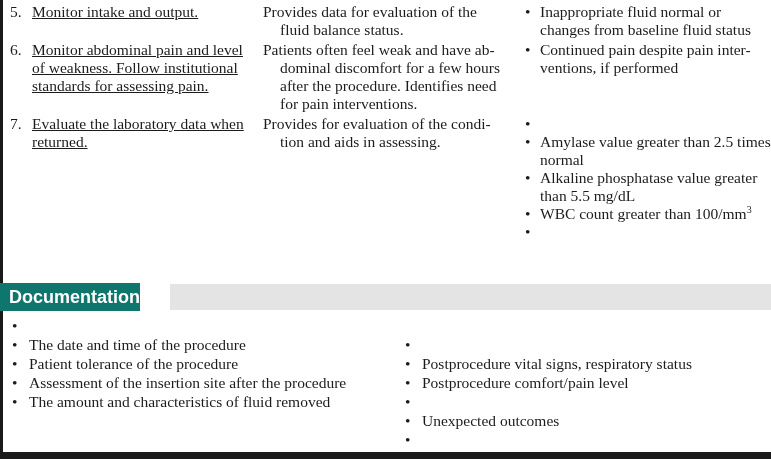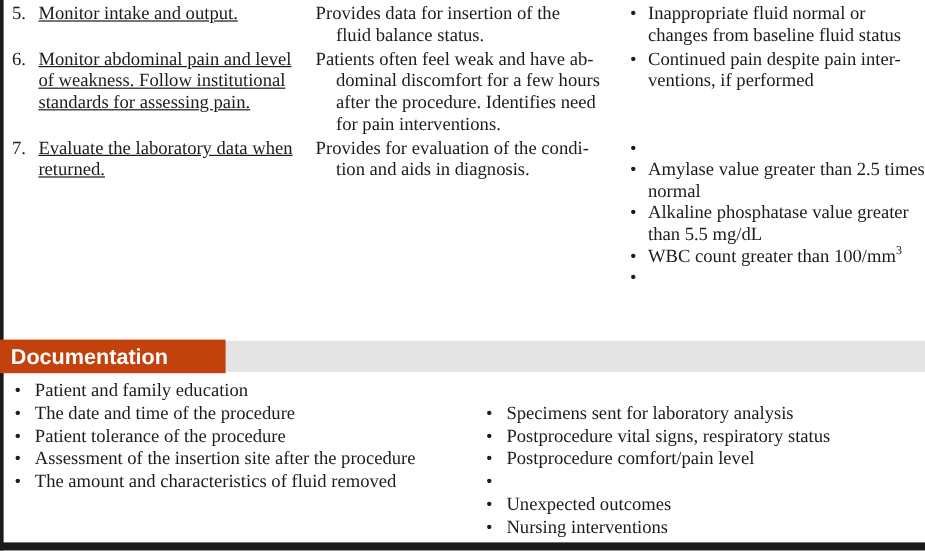--- a/index.html
+++ b/index.html
@@ -23,22 +23,22 @@
   .bi{display:flex;}
   .bi .b{flex:0 0 15px;padding-left:2px;}
   .bi .bt{white-space:pre-line;}
   sup{font-size:10px;line-height:0;vertical-align:super;}
   sup.ref{color:#333a66;}
 
   
   .doc-band{position:absolute;top:283px;left:0;right:0;height:28px;}
   .doc-fill{position:absolute;left:170px;right:0;top:1px;height:26px;background:#e4e4e4;}
   .doc-label{
-    position:absolute;left:0;top:0;width:188px;height:28px;box-sizing:border-box;
-    background:#c2410c;color:#ffffff;padding-left:9px;
+    position:absolute;left:0;top:0;width:140px;height:28px;box-sizing:border-box;
+    background:#0f766e;color:#ffffff;padding-left:9px;
     font-family:"Liberation Sans",sans-serif;font-weight:bold;font-size:18px;line-height:28px;
   }
 
   
   .doc-body{position:absolute;top:316px;left:10px;right:4px;font-size:15.5px;line-height:19px;display:flex;}
   .doc-col-left{width:393px;}
   .doc-col-right{flex:1;margin-top:19px;}
   .doc-intro{font-style:italic;}
   .doc-bi{display:flex;}
   .doc-bi .b{flex:0 0 17px;padding-left:2px;}
@@ -48,21 +48,21 @@
 
 <div class="page">
   <div class="left-rule"></div>
 
   <div class="proc-table">
 
     <div class="step">
       <span class="num">5.</span>
       <div class="pre">Monitor intake and output.</div>
     </div>
-    <div class="rationale">Provides data for insertion of the
+    <div class="rationale">Provides data for evaluation of the
 fluid balance status.</div>
     <div class="assess">
       <div class="bi">
         <span class="b">•</span>
         <div class="bt"><span>Inappropriate fluid normal or
 changes from baseline fluid status</span><sup></sup></div>
       </div>
     </div>
 
     <div class="step">
@@ -82,21 +82,21 @@
 ventions, if performed</span><sup></sup></div>
       </div>
     </div>
 
     <div class="step">
       <span class="num">7.</span>
       <div class="pre">Evaluate the laboratory data when
 returned.</div>
     </div>
     <div class="rationale">Provides for evaluation of the condi-
-tion and aids in diagnosis.</div>
+tion and aids in assessing.</div>
     <div class="assess">
       <div class="bi">
         <span class="b">•</span>
       </div>
       <div class="bi">
         <span class="b">•</span>
         <div class="bt"><span>Amylase value greater than 2.5 times
 normal</span><sup></sup></div>
       </div>
       <div class="bi">
@@ -116,21 +116,20 @@
 
   <div class="doc-band">
     <div class="doc-fill"></div>
     <div class="doc-label">Documentation</div>
   </div>
 
   <div class="doc-body">
     <div class="doc-col-left">
       <div class="doc-bi">
         <span class="b">•</span>
-        <div>Patient and family education</div>
       </div>
       <div class="doc-bi">
         <span class="b">•</span>
         <div>The date and time of the procedure</div>
       </div>
       <div class="doc-bi">
         <span class="b">•</span>
         <div>Patient tolerance of the procedure</div>
       </div>
       <div class="doc-bi">
@@ -138,38 +137,36 @@
         <div>Assessment of the insertion site after the procedure</div>
       </div>
       <div class="doc-bi">
         <span class="b">•</span>
         <div>The amount and characteristics of fluid removed</div>
       </div>
     </div>
     <div class="doc-col-right">
       <div class="doc-bi">
         <span class="b">•</span>
-        <div>Specimens sent for laboratory analysis</div>
       </div>
       <div class="doc-bi">
         <span class="b">•</span>
         <div>Postprocedure vital signs, respiratory status</div>
       </div>
       <div class="doc-bi">
         <span class="b">•</span>
         <div>Postprocedure comfort/pain level</div>
       </div>
       <div class="doc-bi">
         <span class="b">•</span>
       </div>
       <div class="doc-bi">
         <span class="b">•</span>
         <div>Unexpected outcomes</div>
       </div>
       <div class="doc-bi">
         <span class="b">•</span>
-        <div>Nursing interventions</div>
       </div>
     </div>
   </div>
 
   <div class="bottom-bar"></div>
 </div>
 
 </body></html>

